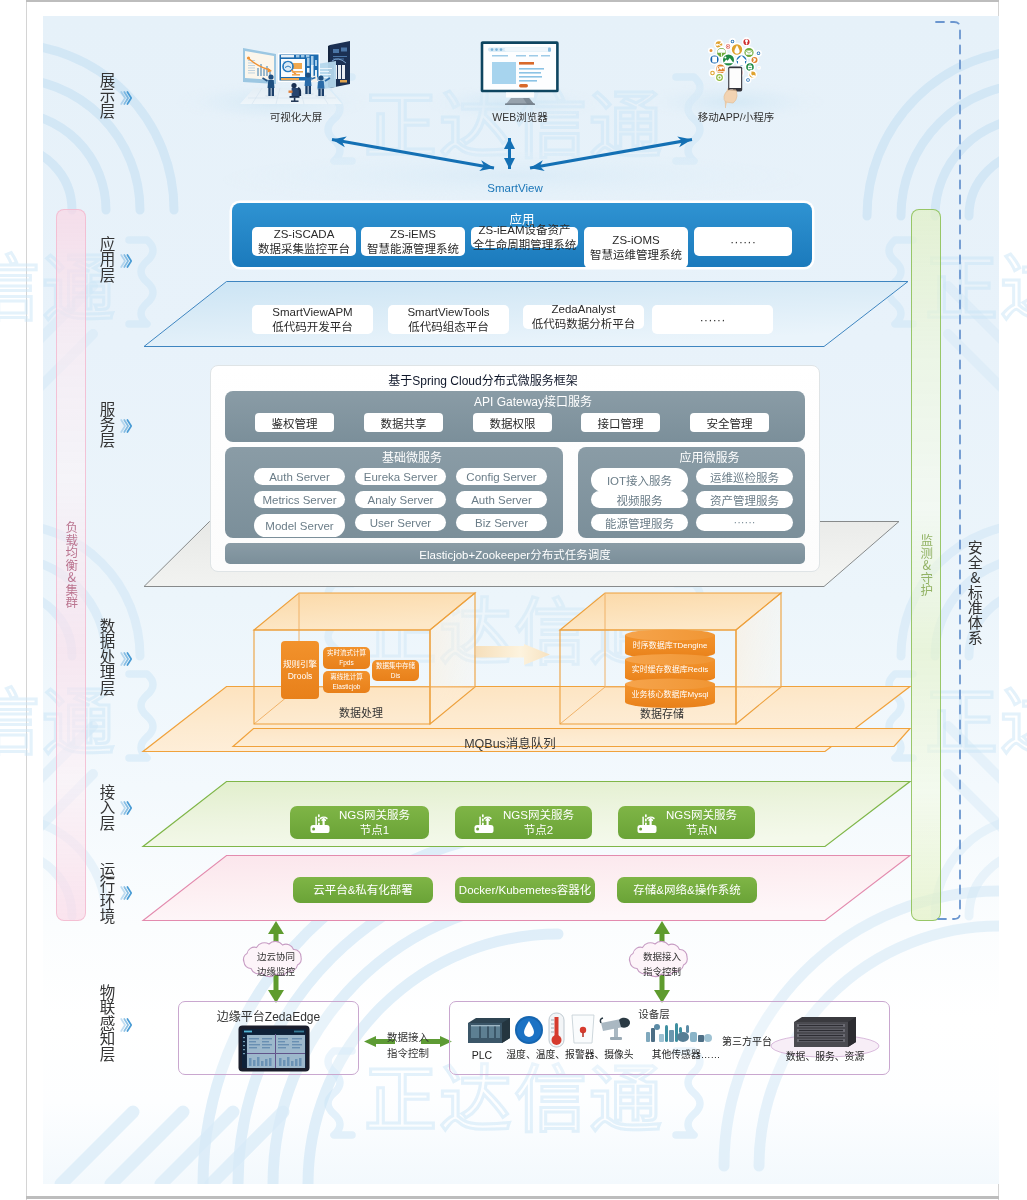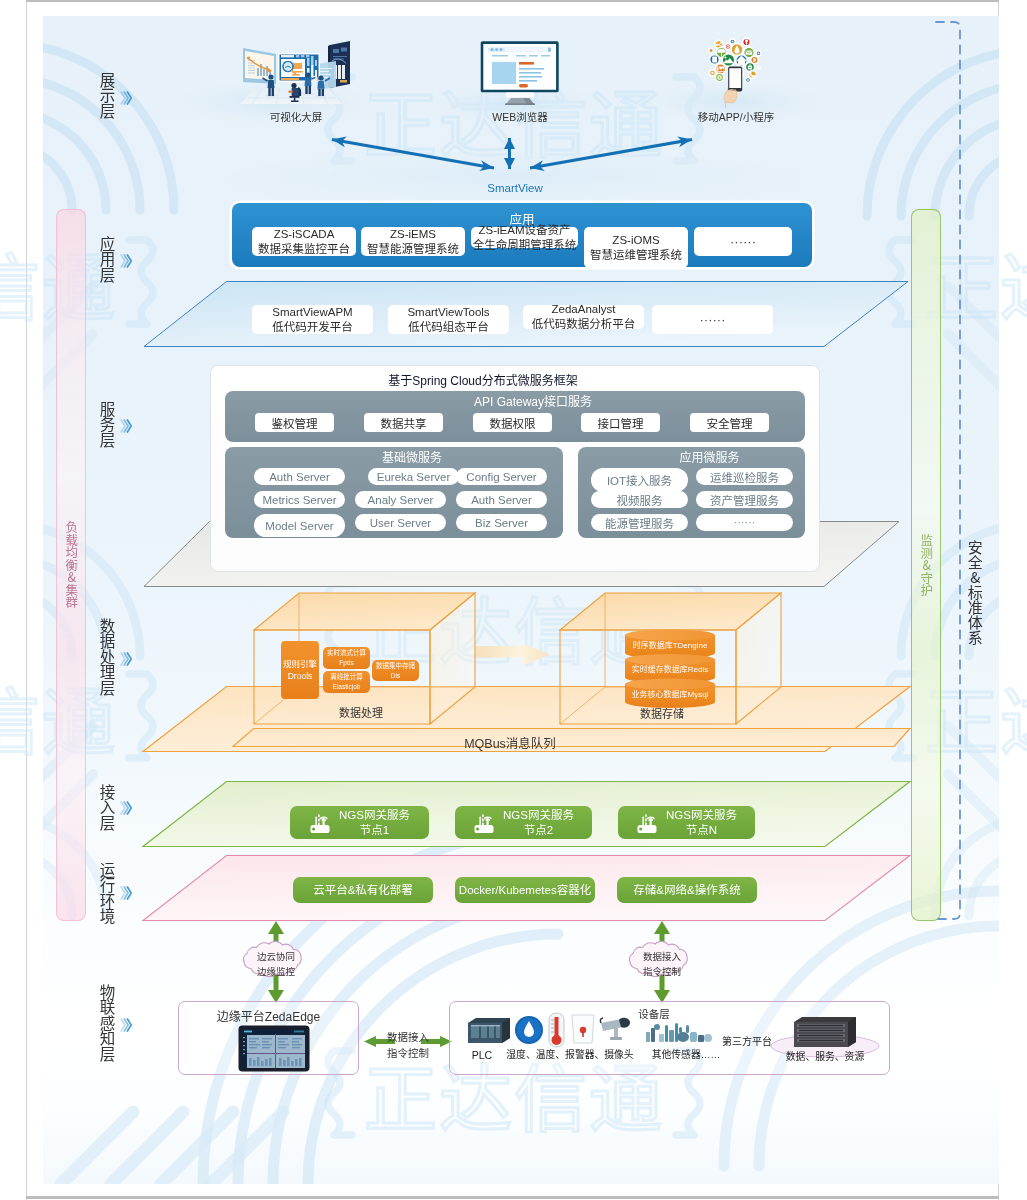--- a/index.html
+++ b/index.html
@@ -623,41 +623,44 @@
   <div class="gchip" style="left:255px;top:413px;width:79px;height:19px;border-radius:4px;color:#2a2a2a">鉴权管理</div>
   <div class="gchip" style="left:364px;top:413px;width:79px;height:19px;border-radius:4px;color:#2a2a2a">数据共享</div>
   <div class="gchip" style="left:473px;top:413px;width:79px;height:19px;border-radius:4px;color:#2a2a2a">数据权限</div>
   <div class="gchip" style="left:581px;top:413px;width:79px;height:19px;border-radius:4px;color:#2a2a2a">接口管理</div>
   <div class="gchip" style="left:690px;top:413px;width:79px;height:19px;border-radius:4px;color:#2a2a2a">安全管理</div>
 
   <div class="graypanel" style="left:225px;top:447px;width:338px;height:91px">
     <div class="gtitle" style="top:4px">基础微服务</div>
   </div>
   <div class="gchip" style="left:254px;top:468px;width:91px;height:17px">Auth Server</div>
-  <div class="gchip" style="left:368px;top:468px;width:91px;height:17px">Eureka Server</div>
+  <div class="gchip" style="left:355px;top:468px;width:91px;height:17px">Eureka Server</div>
   <div class="gchip" style="left:456px;top:468px;width:91px;height:17px">Config Server</div>
   <div class="gchip" style="left:254px;top:491px;width:91px;height:17px">Metrics Server</div>
   <div class="gchip" style="left:355px;top:491px;width:91px;height:17px">Analy Server</div>
   <div class="gchip" style="left:456px;top:491px;width:91px;height:17px">Auth Server</div>
   <div class="gchip" style="left:254px;top:514px;width:91px;height:23px">Model Server</div>
   <div class="gchip" style="left:355px;top:514px;width:91px;height:17px">User Server</div>
   <div class="gchip" style="left:456px;top:514px;width:91px;height:17px">Biz Server</div>
 
   <div class="graypanel" style="left:578px;top:447px;width:227px;height:91px">
     <div class="gtitle" style="top:4px">应用微服务</div>
   </div>
   <div class="gchip" style="left:591px;top:468px;width:97px;height:24px">IOT接入服务</div>
   <div class="gchip" style="left:696px;top:468px;width:97px;height:17px">运维巡检服务</div>
   <div class="gchip" style="left:591px;top:491px;width:97px;height:17px">视频服务</div>
   <div class="gchip" style="left:696px;top:491px;width:97px;height:17px">资产管理服务</div>
   <div class="gchip" style="left:591px;top:514px;width:97px;height:17px">能源管理服务</div>
   <div class="gchip" style="left:696px;top:514px;width:97px;height:17px">
         <span class="dots" style="font-size:11px;color:#7b8d97">······</span>
       </div>
 
+  <div class="graypanel" style="left:225px;top:543px;width:580px;height:21px;border-radius:5px;display:flex;align-items:center;justify-content:center">
+    <span style="color:#fff;font-size:11.5px">Elasticjob+Zookeeper分布式任务调度</span>
+  </div>
 
   <svg class="abs" style="left:138px;top:682px" width="775" height="75" viewBox="0 0 775 75">
     <defs>
       <linearGradient id="platOr" x1="0.12" y1="0" x2="0.45" y2="1">
         <stop offset="0" stop-color="#fde3bf"></stop>
         <stop offset="0.5" stop-color="#fdeacf"></stop>
         <stop offset="1" stop-color="#feefdb"></stop>
       </linearGradient>
       <linearGradient id="platOr2" x1="0.12" y1="0" x2="0.45" y2="1">
         <stop offset="0" stop-color="#fde6c7"></stop>

